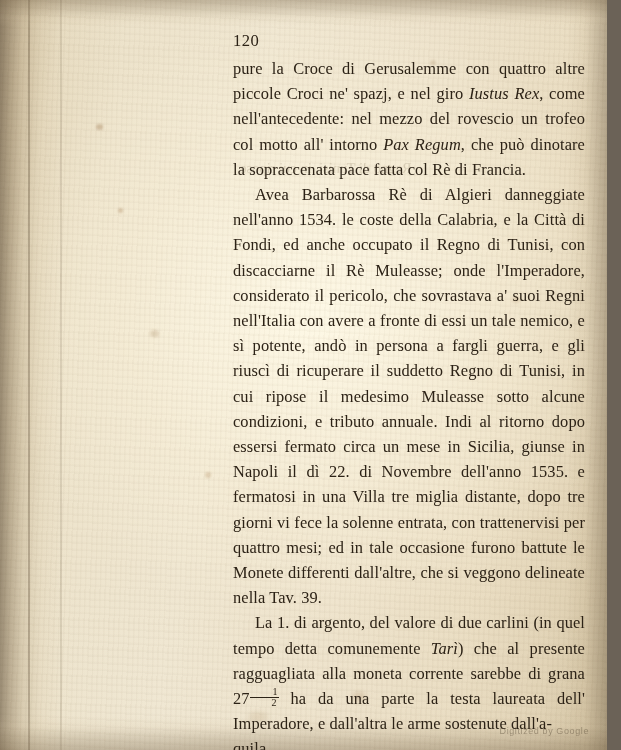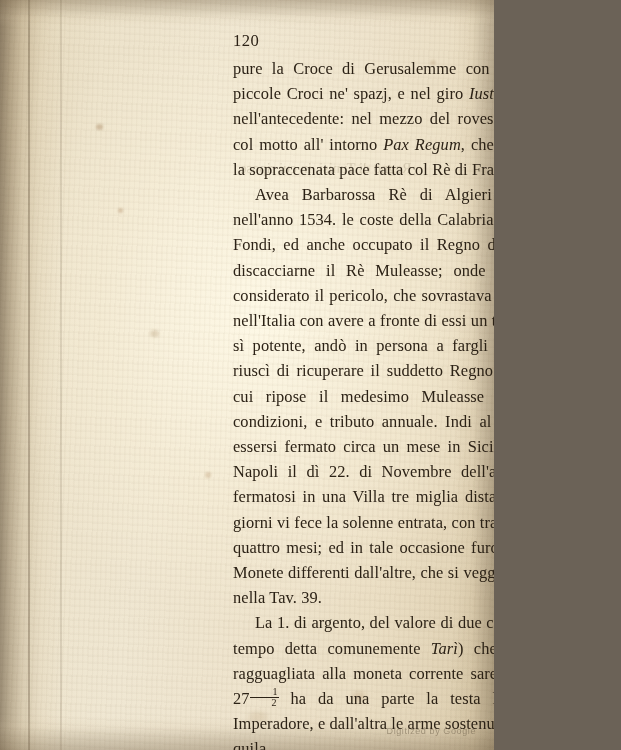--- a/index.html
+++ b/index.html
@@ -2,21 +2,21 @@
 <html><head>
 <meta charset="utf-8">
 <style>
   html, body {
     margin: 0;
     padding: 0;
     background: #6b6257;
   }
   #page {
     position: relative;
-    width: 494px;
+    width: 607px;
     height: 750px;
     overflow: hidden;
     background: #cdbfa4;
     font-family: "Liberation Serif", serif;
   }
   
   .paper {
     position: absolute;
     inset: 0;
     background:

